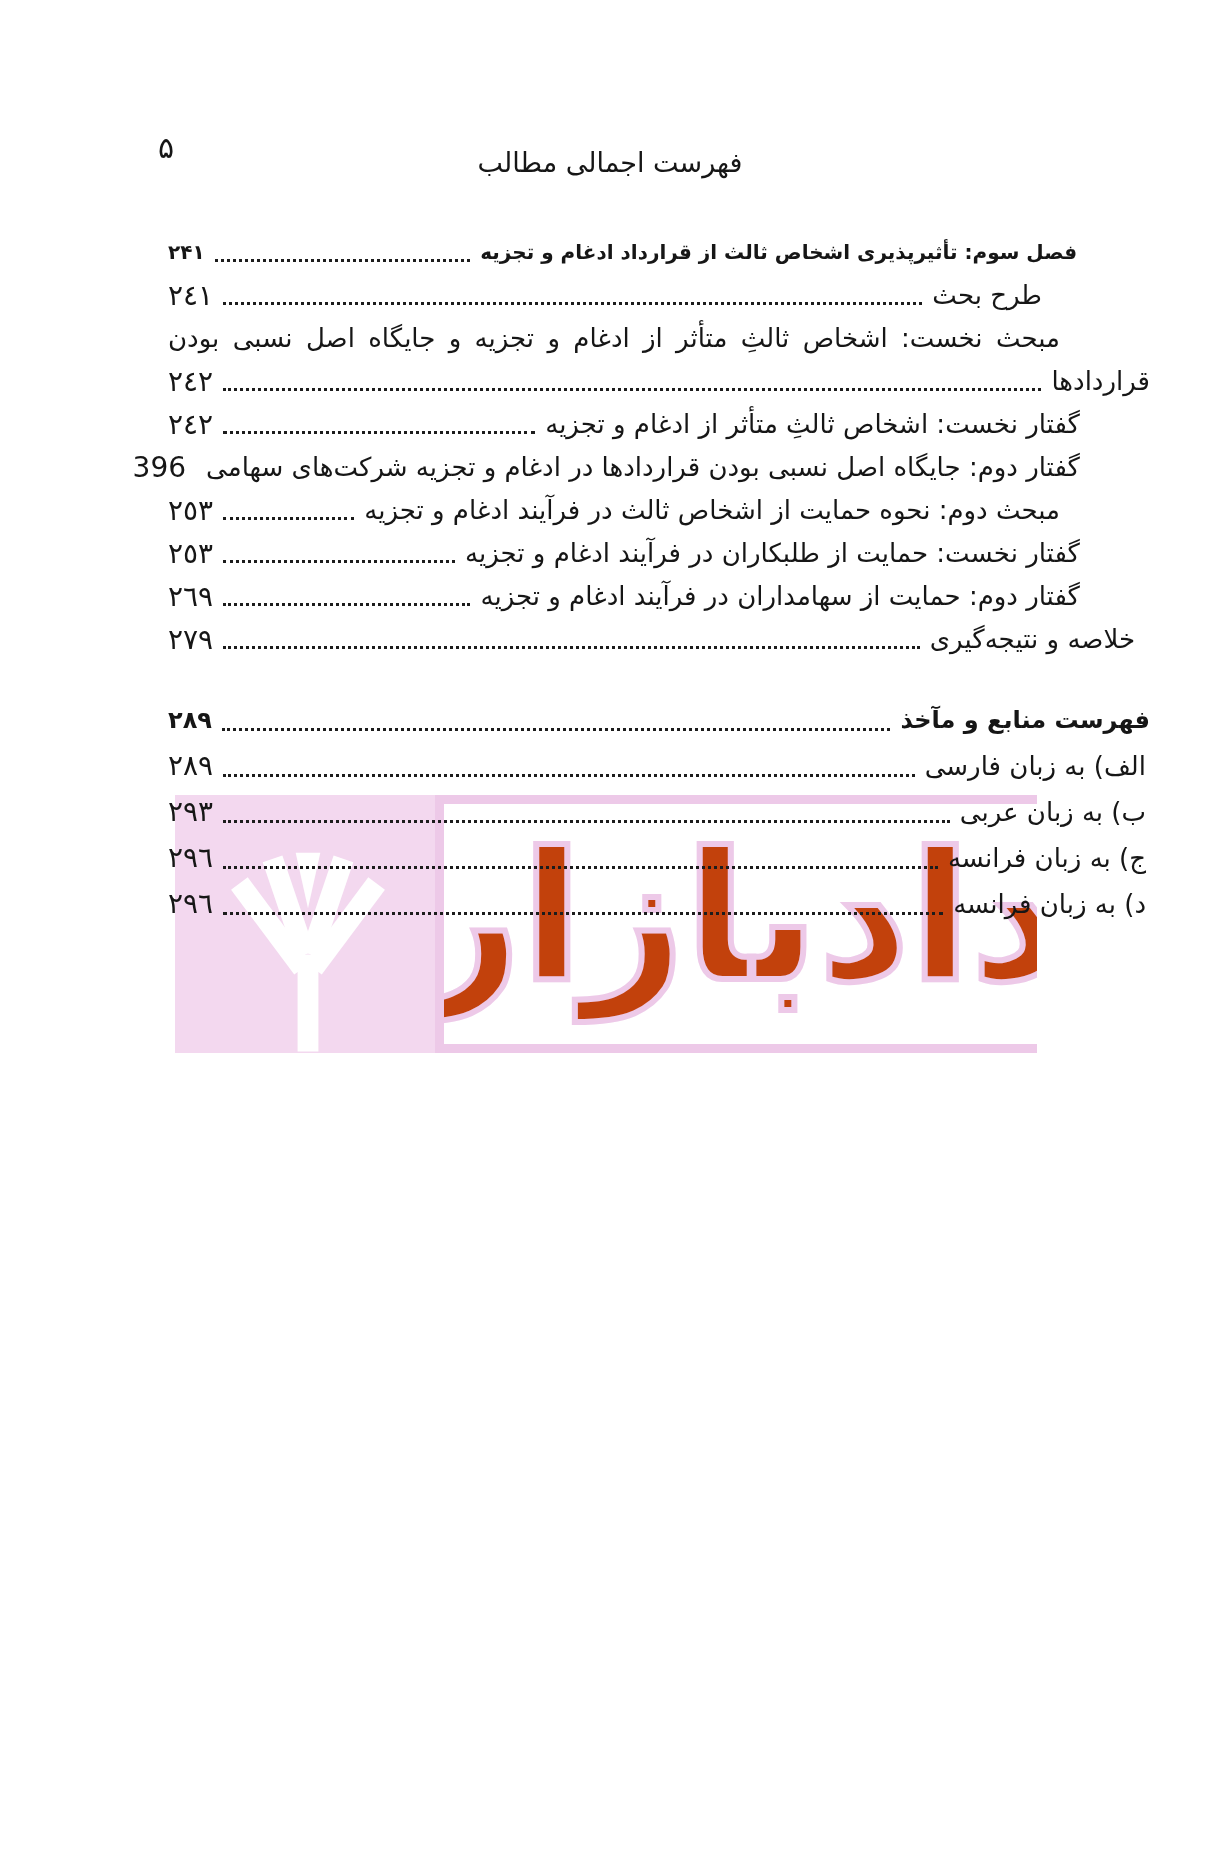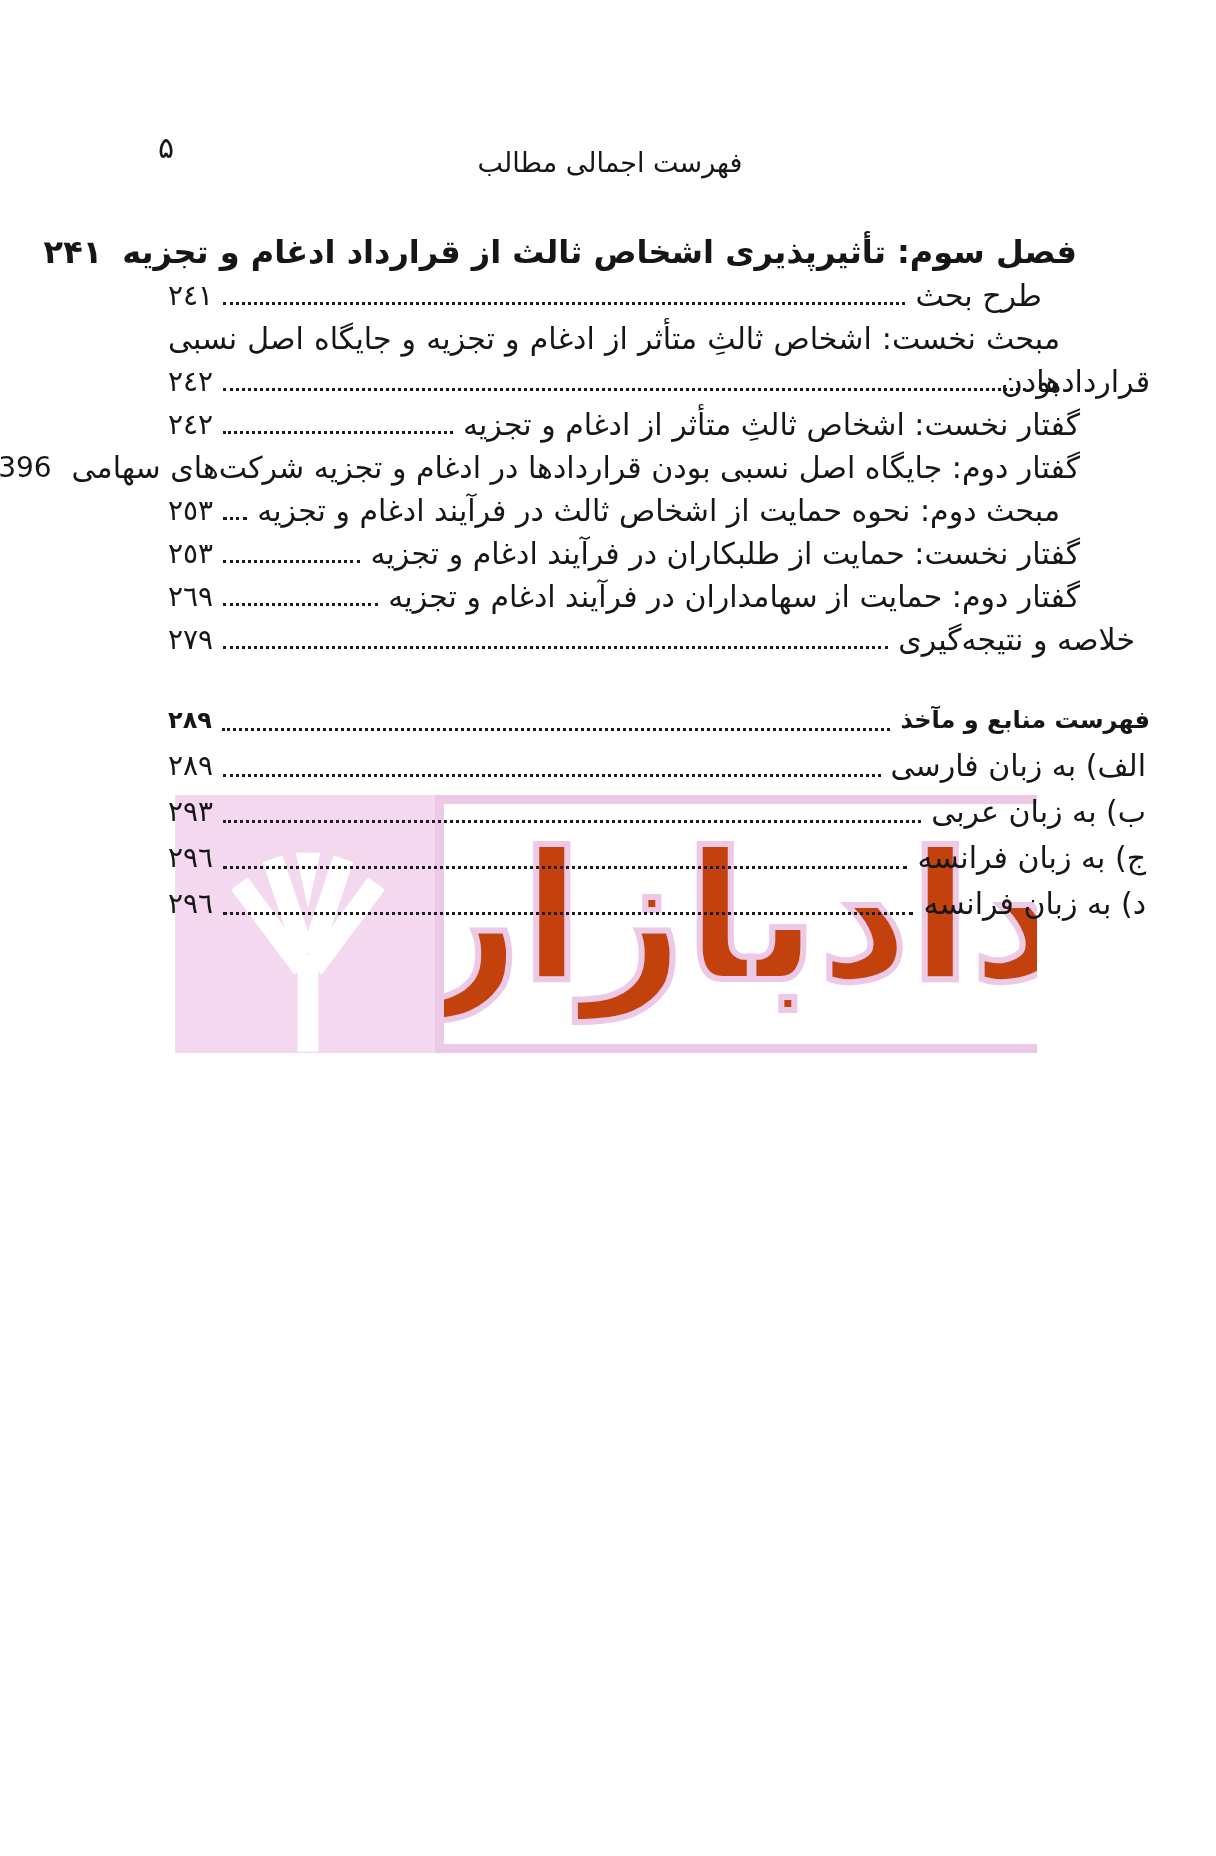--- a/index.html
+++ b/index.html
@@ -31,28 +31,28 @@
   }
 
   
   .header-row{position:absolute;top:126px;left:0;right:0;height:44px;z-index:2;}
   .page-num{position:absolute;left:158px;top:0;font-size:30px;line-height:44px;}
   .header{position:absolute;left:610px;top:15px;transform:translateX(-50%);font-size:27px;line-height:44px;white-space:nowrap;}
 
   
   .toc{position:absolute;top:231px;left:168px;right:66px;z-index:2;}
   .entry{display:flex;align-items:flex-end;height:43px;}
-  .entry .t{line-height:43px;font-size:30px;white-space:nowrap;}
+  .entry .t{line-height:43px;font-size:26px;white-space:nowrap;}
   .entry .n{line-height:43px;font-size:28px;white-space:nowrap;}
   .entry .leader{flex:1 1 auto;min-width:0;border-bottom:3px dotted #1c1c1c;margin:0 10px 12px 10px;height:1px;}
   .entry .leader.no-dots{border-bottom:none;}
 
   
   .lv-chapter{padding-right:73px;font-weight:bold;}
-  .lv-chapter .t,.lv-chapter .n{font-size:32px;margin-top:48px;}
+  .lv-chapter .t,.lv-chapter .n{font-size:20px;margin-top:48px;}
   .lv-plain{padding-right:108px;}
   .lv-mabhas{padding-right:90px;}
   .lv-goftar{padding-right:70px;}
   .lv-top{padding-right:15px;}
   .lv-cont{padding-right:0;}
   .lv-wrap{display:block;padding-right:90px;height:43px;}
   .lv-wrap .t{display:block;white-space:normal;text-align:justify;text-align-last:justify;line-height:43px;}
   .lv-chapter2{margin-top:36px;font-weight:bold;height:46px;}
   .lv-chapter2 .t,.lv-chapter2 .n{font-size:24px;line-height:46px;}
   .lv-list{height:46px;padding-right:4px;}

